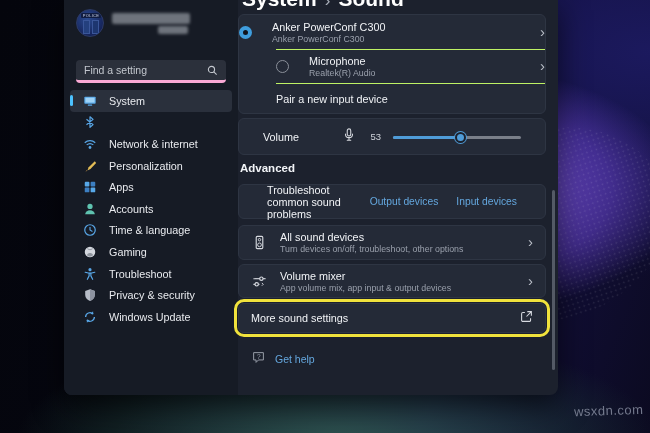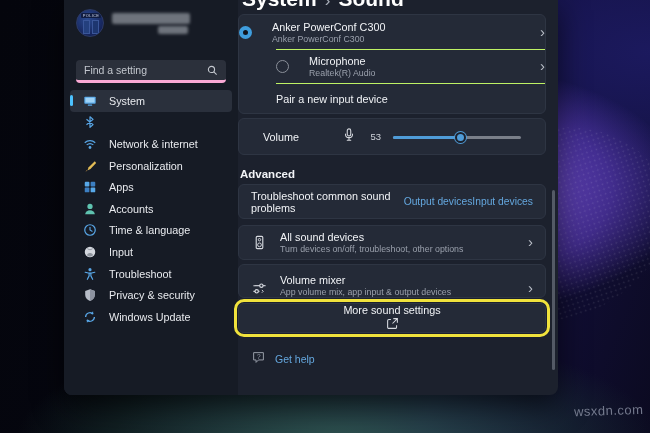--- a/index.html
+++ b/index.html
@@ -80,34 +80,34 @@
   .volume-card { top:118px; height:37px; display:flex; align-items:center; padding:0 24px; }
   .vol-label { flex:1; font-size:10.8px; color:#f1f3f6; }
   .mic-icon { margin-right:10px; }
   .vol-value { font-size:9.5px; color:#cfd3da; width:16px; text-align:right; margin-right:12px; }
   .slider { position:relative; width:128px; height:12px; cursor:pointer; }
   .slider .track { position:absolute; left:0; right:0; top:5px; height:3px; border-radius:2px; background:#7a7f89; }
   .slider .fill { position:absolute; left:0; top:5px; height:3px; border-radius:2px; background:#4f9cd8; }
   .slider .thumb { position:absolute; top:1px; width:11px; height:11px; border-radius:50%;
     background:#4f9cd8; border:2px solid #1c212d; box-shadow:0 0 0 1px #4f9cd8; }
 
-  .advanced-header { position:absolute; left:2px; top:162px; font-size:11.5px; font-weight:700; color:#f2f4f7;margin-top:6px; }
-
-  .troubleshoot-card { top:184px; height:35px; display:flex; align-items:center; padding:0 12px; }
+  .advanced-header { position:absolute; left:2px; top:162px; font-size:11.5px; font-weight:700; color:#f2f4f7; }
+
+  .troubleshoot-card { top:184px; height:35px; display:flex; align-items:center; padding:0 28px; }
   .ts-label { flex:1; font-size:10.8px; color:#f1f3f6; }
   .link { font-size:10.3px; color:#64a7de; cursor:pointer; text-decoration:none; }
-  .ts-links { display:flex; }
+  .ts-links { display:flex; gap:18px; }
 
   .icon-row { display:flex; align-items:center; padding:0 12px; cursor:pointer; }
   .devices-card { top:225px; height:35px; }
-  .mixer-card { top:264px; height:34px;align-items:flex-end; }
+  .mixer-card { top:264px; height:34px; }
   .row-icon { width:17px; height:17px; margin-right:12px; display:flex; align-items:center; justify-content:center; flex:0 0 17px; }
 
   .more-card { top:303px; height:30px; display:flex; align-items:center; padding:0 12px; cursor:pointer;
-    outline:3px solid #f0e23c; outline-offset:1px;flex-direction:column; }
+    outline:3px solid #f0e23c; outline-offset:1px; }
   .more-label { flex:1; font-size:10.8px; color:#f1f3f6; }
 
   .help-row { position:absolute; left:14px; display:flex; align-items:center; gap:10px; cursor:pointer; }
   .help-row .hlabel { font-size:10.5px; color:#64a7de; }
   .gethelp { top:350px; }
   .feedback { top:369px; }
 
   .scrollbar { position:absolute; right:3px; top:190px; width:3px; height:180px; background:#545a66; border-radius:2px; cursor:pointer; }
 </style>
 </head>
@@ -210,21 +210,21 @@
         <span class="nav-label">Time &amp; language</span>
       </div>
       <div class="nav-item">
         <span class="nav-icon">
             <svg width="14" height="14" viewBox="0 0 16 16">
               <circle cx="8" cy="8" r="6" fill="#d3d7de"></circle>
               <path d="M4.5 11.5 C6 8.5 10 8.5 11.5 11.5 C9.5 13.8 6.5 13.8 4.5 11.5 Z" fill="#8f959e"></path>
               <path d="M5 4 C7 6 9 6 11 4" fill="none" stroke="#8f959e" stroke-width="1.2"></path>
             </svg>
           </span>
-        <span class="nav-label">Input</span>
+        <span class="nav-label">Gaming</span>
       </div>
       <div class="nav-item">
         <span class="nav-icon">
             <svg width="14" height="14" viewBox="0 0 16 16">
               <circle cx="8" cy="3" r="1.8" fill="#58a6e6"></circle>
               <path d="M2.5 6 L7 7 L7 10 L5 14 M13.5 6 L9 7 L9 10 L11 14 M7 7 L9 7" fill="none" stroke="#58a6e6" stroke-width="1.4" stroke-linecap="round"></path>
             </svg>
           </span>
         <span class="nav-label">Troubleshoot</span>
       </div>

